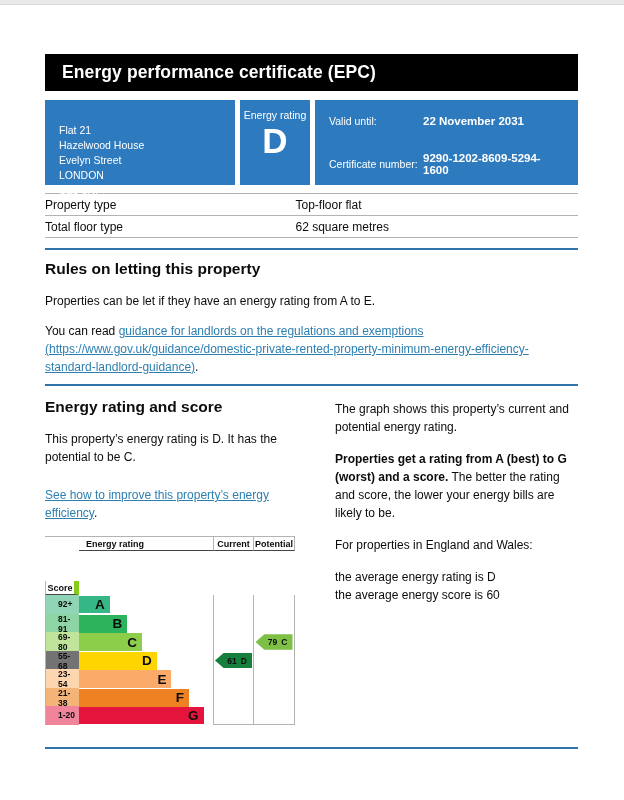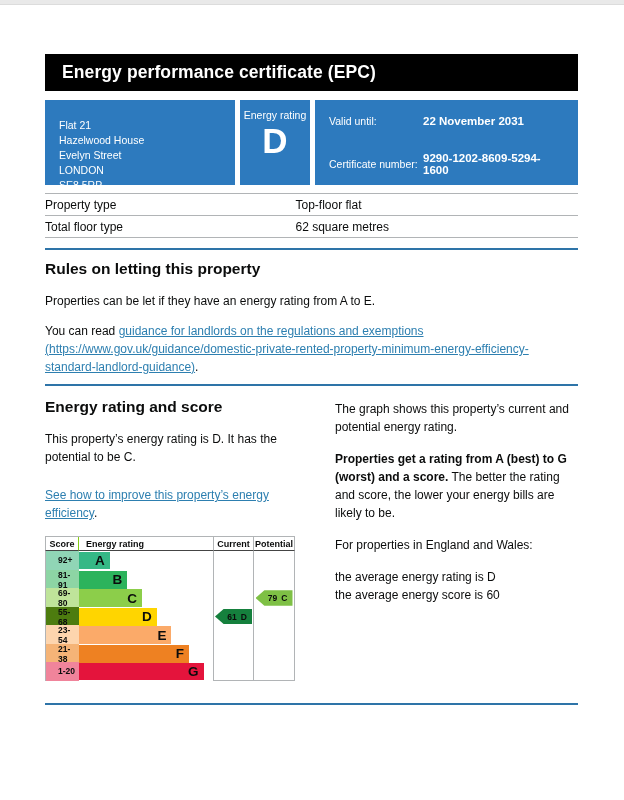--- a/index.html
+++ b/index.html
@@ -10,21 +10,21 @@
   .content { padding: 0 46px 0 45px; }
 
   
   .header-bar { margin-top: 49px; background: #000000; color: #ffffff; height: 37px;
     display: flex; align-items: center; padding-left: 17px; }
   .header-bar h1 { font-size: 17.5px; font-weight: 700; letter-spacing: 0.1px; }
 
   
   .blue-row { margin-top: 9px; display: flex; gap: 5px; height: 85px; }
   .blue-box { background: #2d7abe; color: #ffffff; }
-  .address-box { width: 190px; padding: 18px 14px; font-size: 10.5px; line-height: 1.42; }
+  .address-box { width: 190px; padding: 23px 14px; font-size: 10.5px; line-height: 1.42; }
   .rating-box { width: 70px; text-align: center; padding-top: 9px; }
   .rating-box .rating-label { font-size: 10.5px; }
   .rating-box .rating-value { font-size: 35px; font-weight: 700; line-height: 1.15; }
   .right-stack { flex: 1; display: flex; flex-direction: column; }
   .kv-box { flex: 1; display: flex; align-items: center; padding: 0 14px; }
   .kv-box .kv-label { width: 40%; font-size: 10.5px; line-height: 1.35; }
   .kv-box .kv-value { flex: 1; font-size: 11.5px; font-weight: 700; }
 
   
   .summary-table { margin-top: 8px; border-top: 1px solid #b1b4b6; font-size: 12px; }
@@ -51,21 +51,21 @@
   .col-left .rating-p { margin-top: 14px; }
   .improve-link-p { margin-top: 20px; }
   .col-right p { margin-top: 14px; }
   .col-right p:first-child { margin-top: 2px; }
 
   
   .epc-chart { margin-top: 14px; width: 250px; border-top: 1px solid #b1b4b6; font-weight: 700; }
   .chart-grid-row { display: grid; grid-template-columns: 34px 1fr 40px 42px; }
   .chart-header .hcell { height: 14px; font-size: 9px; display: flex; align-items: center;
     border-bottom: 1px solid #444; }
-  .hcell.h-score { justify-content: center; border-left: 1px solid #b1b4b6; border-right: 1px solid #84cc16; }
+  .hcell.h-score { justify-content: center; border-left: 1px solid #b1b4b6; border-right: 5px solid #84cc16; margin-top: 44px; }
   .hcell.h-rating { padding-left: 7px; }
   .hcell.h-current, .hcell.h-potential { justify-content: center; border-left: 1px solid #b1b4b6; }
   .hcell.h-potential { border-right: 1px solid #b1b4b6; }
 
   .band-row { height: 18.5px; }
   .score-cell { font-size: 8.5px; display: flex; align-items: center; padding-left: 12px;
     border-left: 1px solid #b1b4b6; }
   .band-cell { position: relative; }
   .band-bar { position: absolute; top: 1px; bottom: 1px; left: 0; display: flex; align-items: center;
     justify-content: flex-end; padding-right: 5px; font-size: 13.5px; color: #0b0c0c; }
@@ -169,21 +169,21 @@
                 </div>
                 <div class="current-cell"></div>
                 <div class="potential-cell">
                   <div class="rating-arrow" style="background: rgb(126, 192, 69);">
                     <span>79</span>
                     <span>C</span>
                   </div>
                 </div>
               </div>
               <div class="chart-grid-row band-row">
-                <div class="score-cell" style="background: #4d7c0f;">55-68</div>
+                <div class="score-cell" style="background: #737373;">55-68</div>
                 <div class="band-cell">
                   <div class="band-bar" style="background: rgb(255, 213, 0); width: 58%;">D</div>
                 </div>
                 <div class="current-cell">
                   <div class="rating-arrow" style="background: #15803d;">
                     <span>61</span>
                     <span>D</span>
                   </div>
                 </div>
                 <div class="potential-cell"></div>

